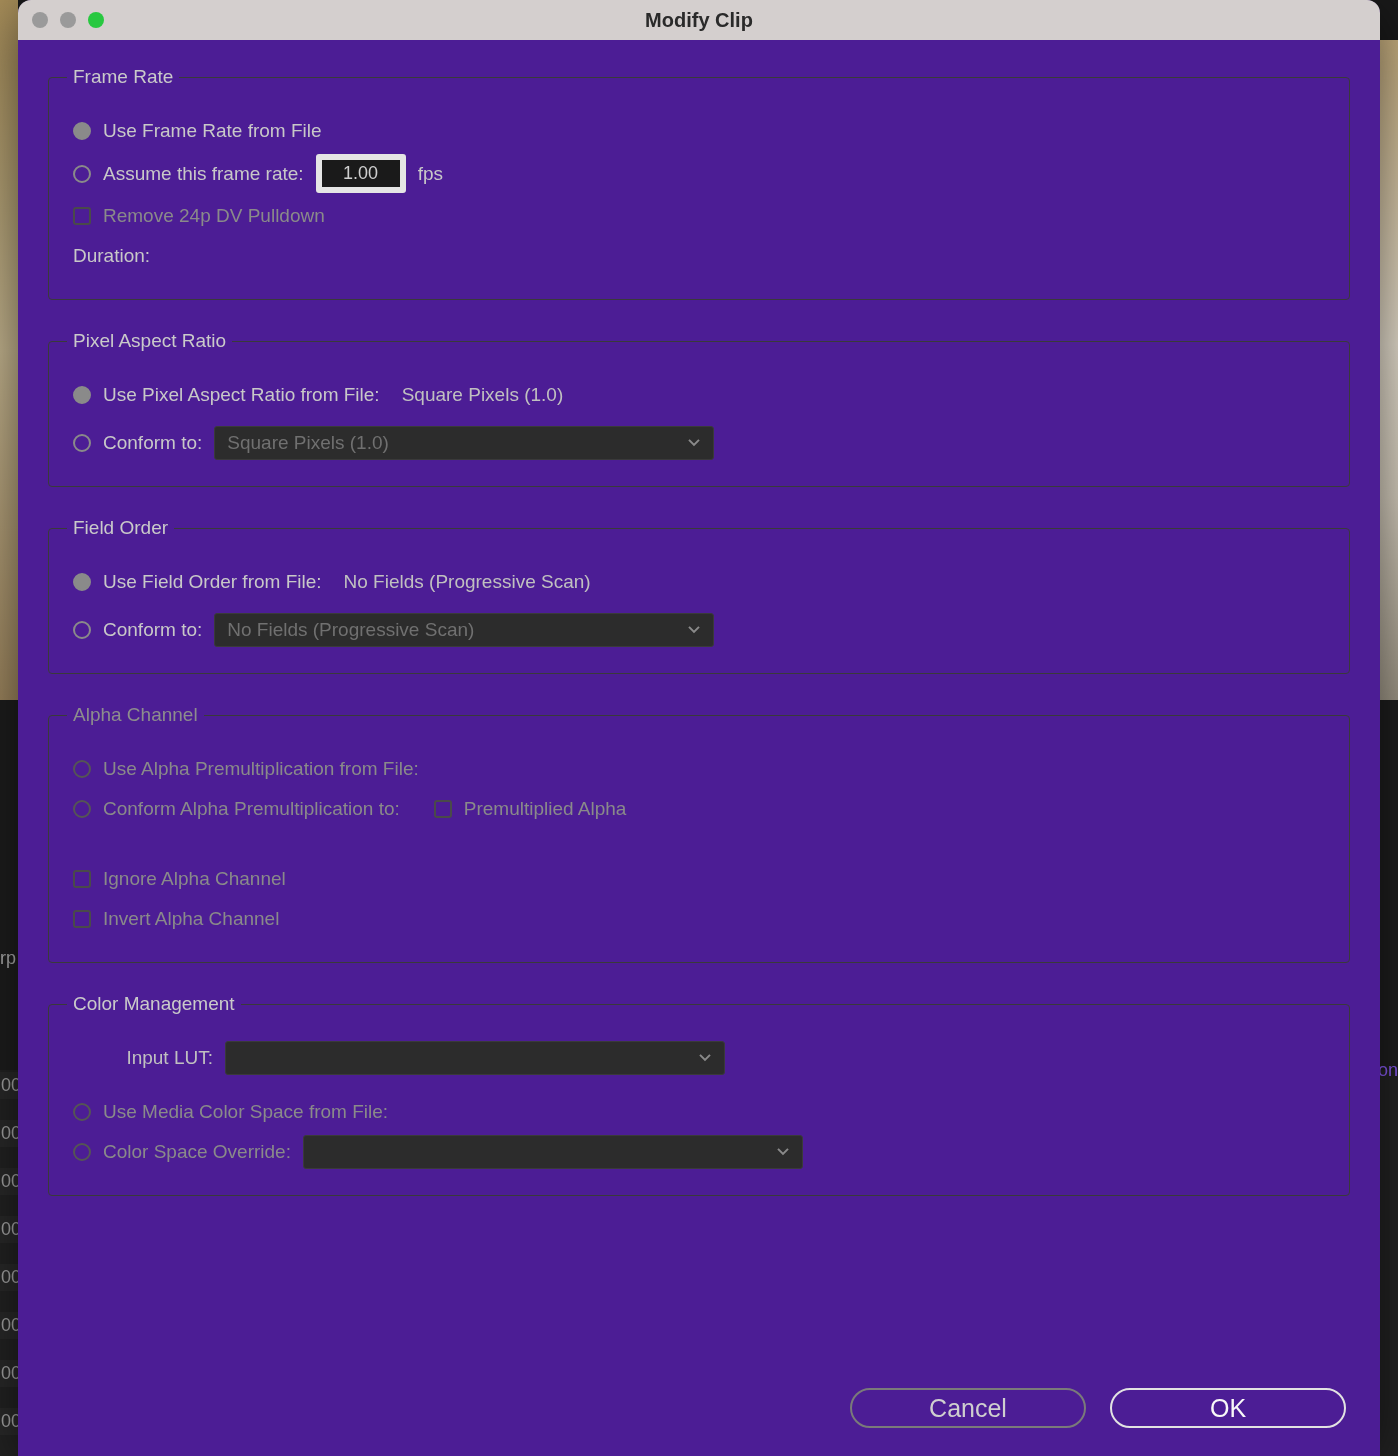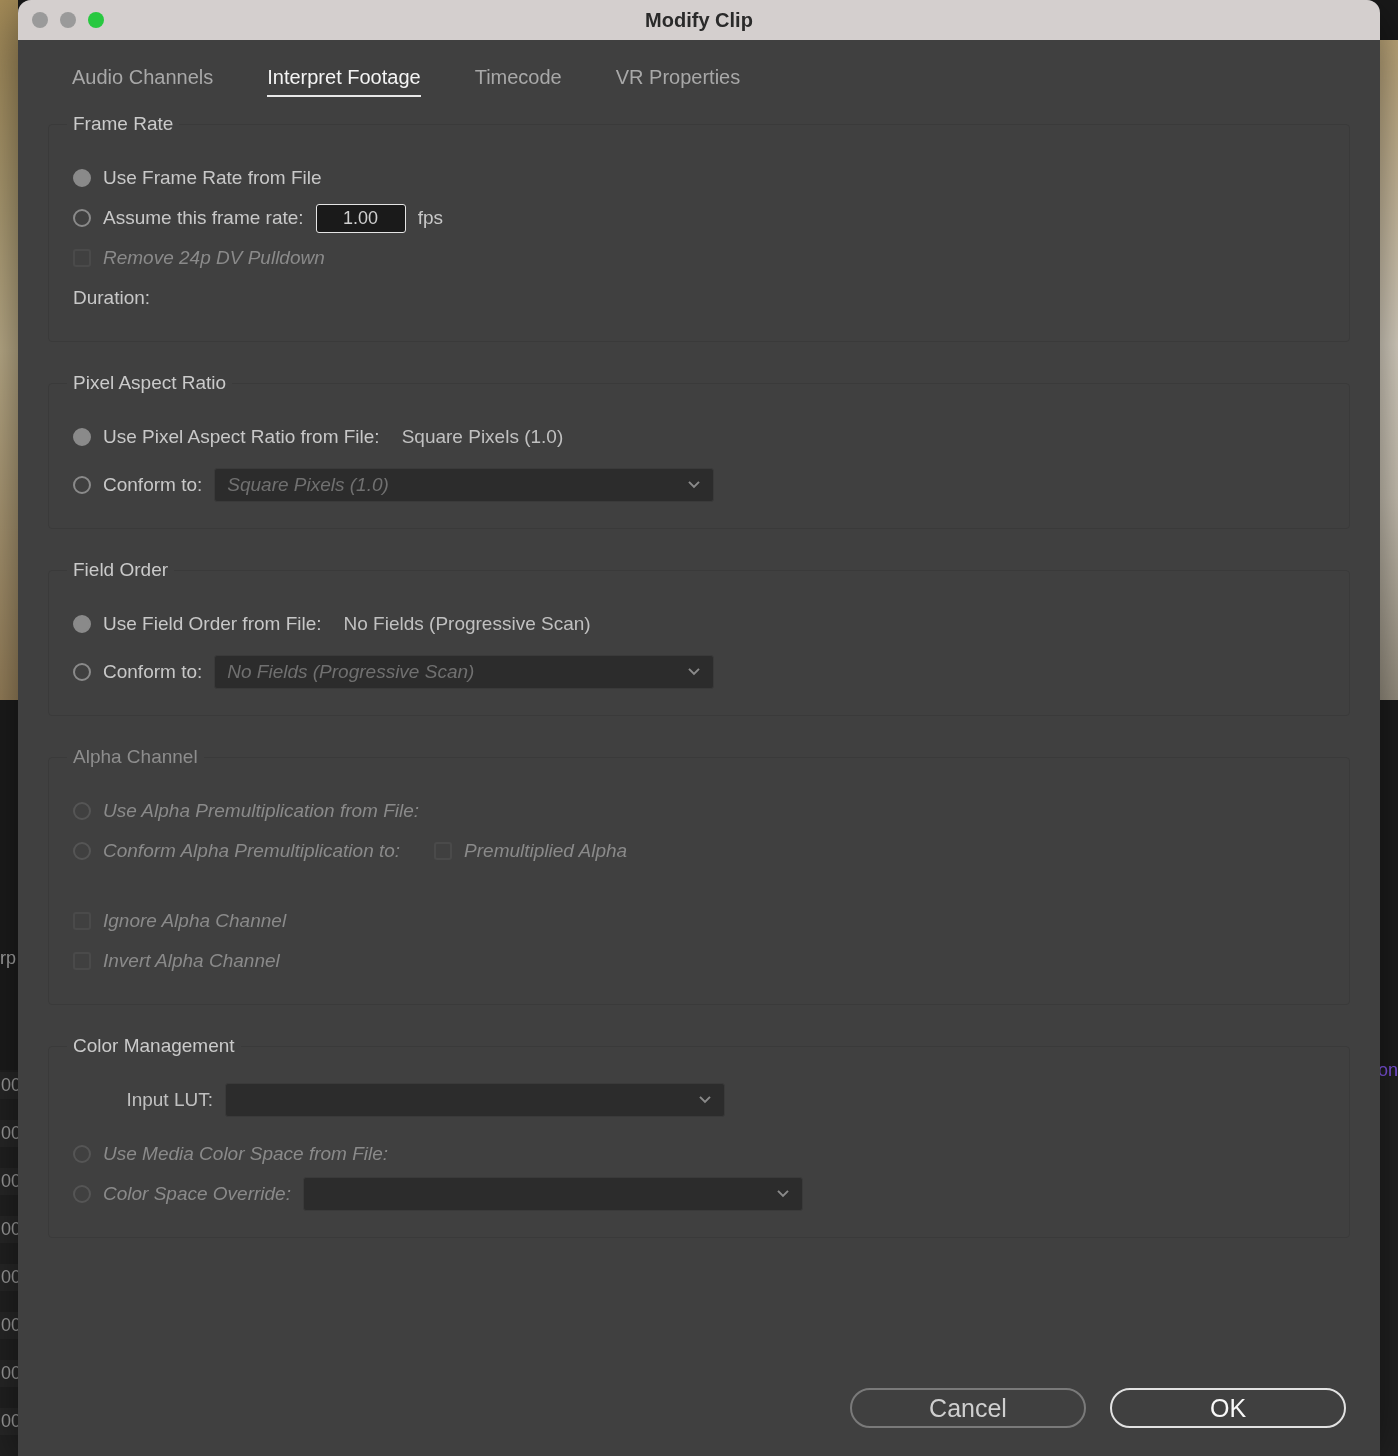--- a/index.html
+++ b/index.html
@@ -47,21 +47,21 @@
     left: 0;
     color: #a8a8a8; font-size: 18px;
     background: #2a2a2a;
     padding: 3px 1px;
   }
 
   .dialog {
     position: absolute;
     left: 18px; top: 0;
     width: 1362px; height: 1456px;
-    background: #404040;
+    background: #4c1d95;
     border-radius: 14px 14px 0 0;
     box-shadow: 0 10px 60px rgba(0,0,0,0.6);
     display: flex;
     flex-direction: column;
   }
   .titlebar {
     height: 40px;
     background: #d4cfce;
     border-radius: 13px 13px 0 0;
     display: flex;
@@ -126,21 +126,21 @@
 
   .row {
     display: flex;
     align-items: center;
     gap: 12px;
     min-height: 34px;
     margin-top: 6px;
     font-size: 19px;
     color: #c8c8c8;
   }
-  .row.dim, .dim { color: #8a8a8a; font-style: italic; }
+  .row.dim, .dim { color: #8a8a8a; }
   .row .label { white-space: nowrap; }
 
   .radio {
     width: 18px; height: 18px; border-radius: 50%;
     border: 2px solid #8a8a8a;
     flex-shrink: 0;
     display: inline-block;
     position: relative;
   }
   .radio.selected {
@@ -153,21 +153,21 @@
     width: 18px; height: 18px;
     border: 2px solid #6a6a6a;
     border-radius: 3px;
     flex-shrink: 0;
     display: inline-block;
   }
   .checkbox.dim { border-color: #4a4a4a; }
 
   .text-input {
     background: #1a1a1a;
-    border: 1px solid #e5e5e5;
+    border: 6px solid #e5e5e5;
     border-radius: 3px;
     color: #cfcfcf;
     font-size: 18px;
     padding: 3px 10px;
     width: 90px;
     text-align: center;
   }
 
   .select {
     background: #2c2c2c;
@@ -244,26 +244,20 @@
     <div class="traffic">
       <span class="traffic-dot dot-close"></span>
       <span class="traffic-dot dot-min"></span>
       <span class="traffic-dot dot-max"></span>
     </div>
     <div class="titlebar-title">Modify Clip</div>
   </div>
 
   <div class="content">
 
-    <div class="tabs">
-      <div class="tab">Audio Channels</div>
-      <div class="tab active">Interpret Footage</div>
-      <div class="tab">Timecode</div>
-      <div class="tab">VR Properties</div>
-    </div>
 
     <fieldset>
       <legend>Frame Rate</legend>
       <div class="row">
         <span class="radio selected"></span>
         <span class="label">Use Frame Rate from File</span>
       </div>
       <div class="row">
         <span class="radio"></span>
         <span class="label">Assume this frame rate:</span>

